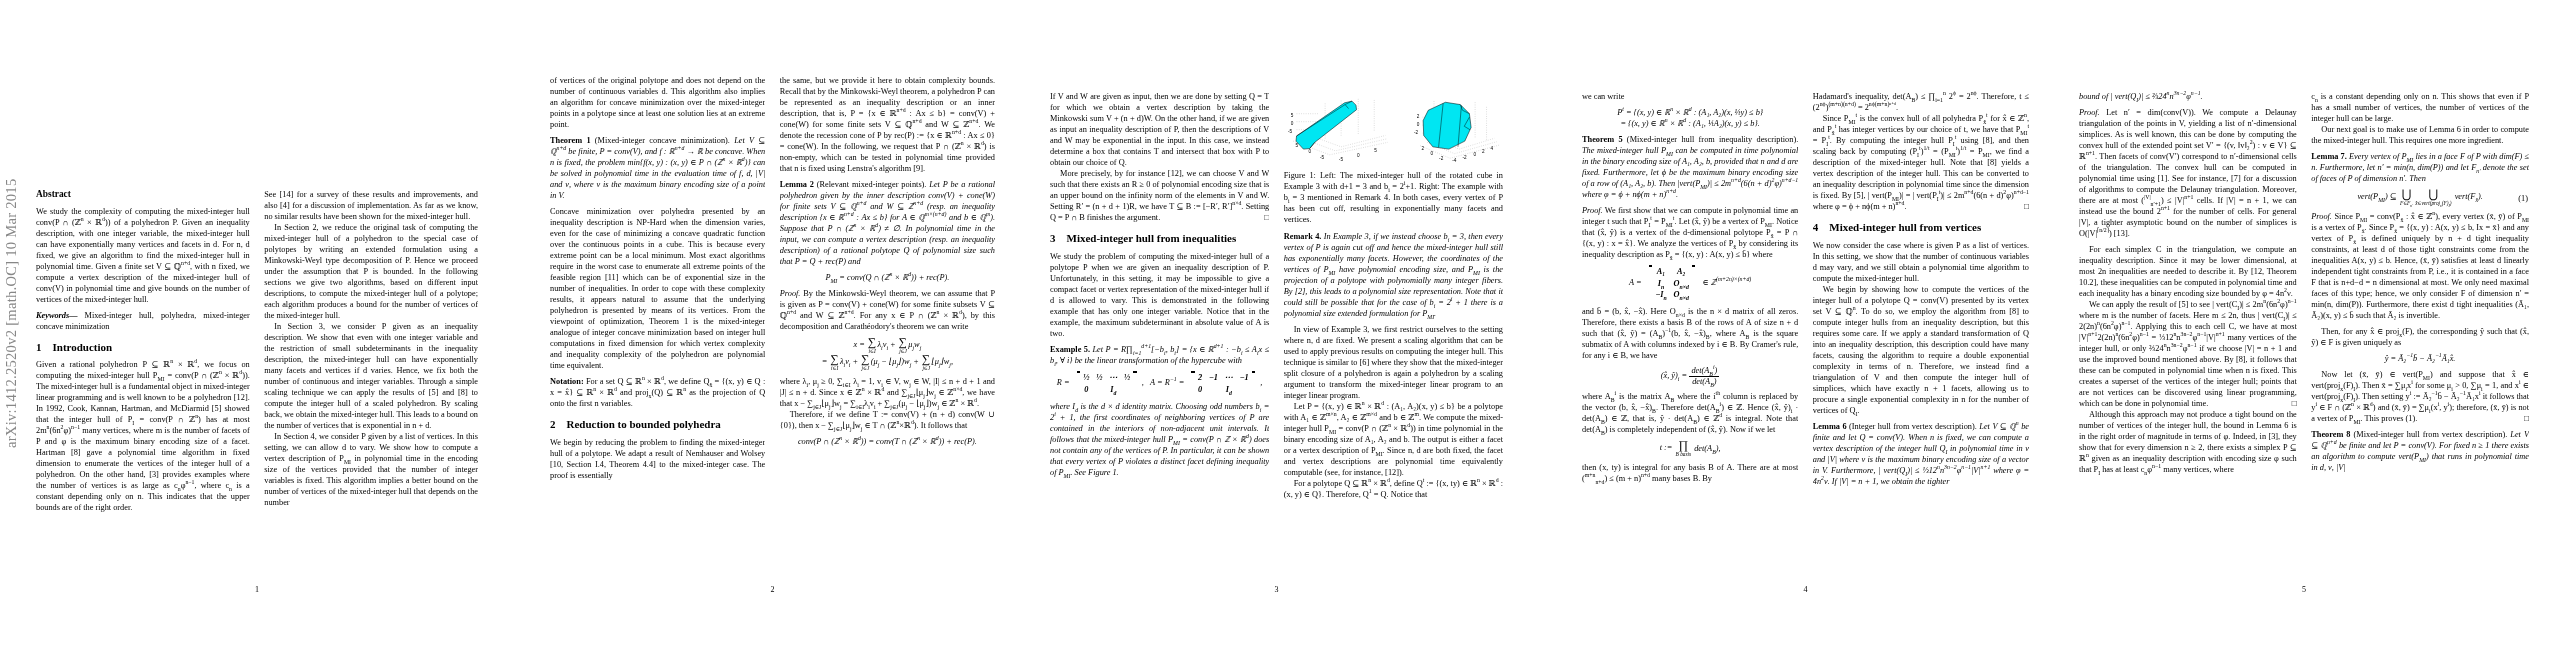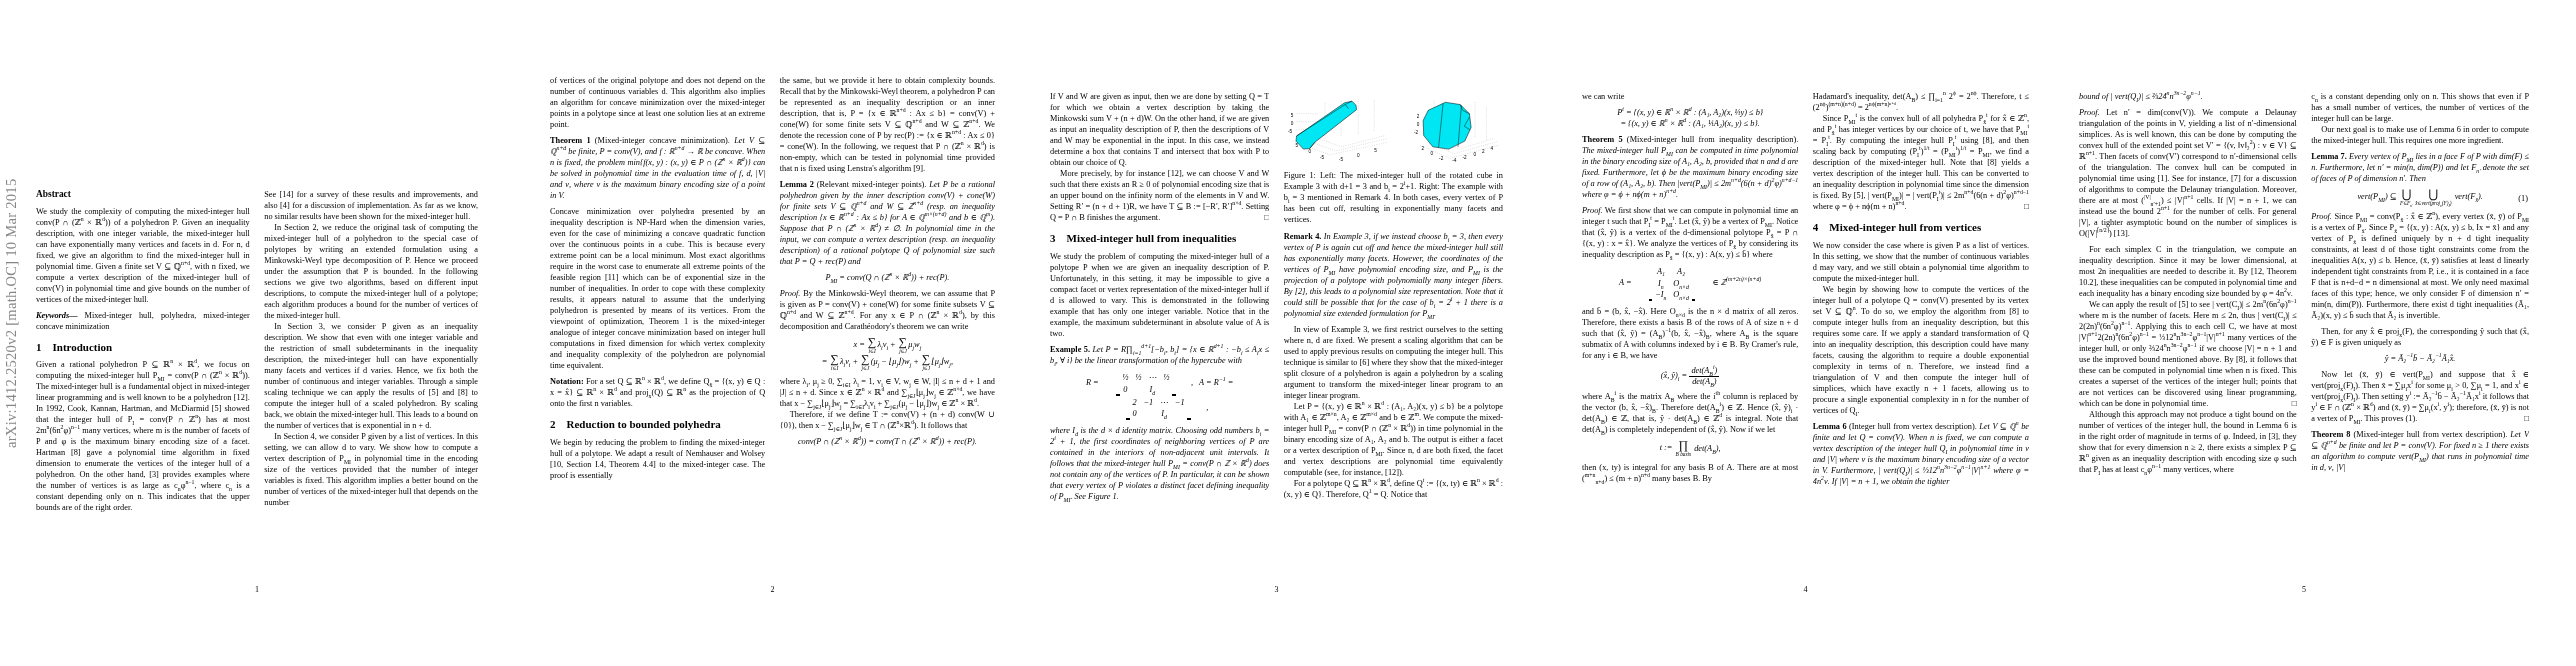--- a/index.html
+++ b/index.html
@@ -21,21 +21,21 @@
   .lb{font-weight:bold;}
   .lbi{font-weight:bold;font-style:italic;margin-top:25px;}
   .li{font-style:italic;}
   .sech{font-size:11px;font-weight:bold;line-height:12.8px;margin:9px 0 6.1px;text-indent:0;}
   .absh{font-size:9.4px;font-weight:bold;margin:0 0 5.6px;text-indent:0;}
   .eq{position:relative;text-align:center;font-style:italic;font-size:8.3px;line-height:11px;
       margin:5px 0;text-indent:0;}
   .eq .eqnum{position:absolute;right:1.1px;top:50%;transform:translateY(-50%);font-style:normal;}
   sup,sub{font-size:70%;line-height:0;}
   .qed{float:right;font-style:normal;}
-  .mat{display:inline-flex;align-items:flex-end;vertical-align:middle;margin:0 15px;}
+  .mat{display:inline-flex;align-items:flex-start;vertical-align:middle;margin:0 5px;font-weight:bold;}
   .mbl,.mbr{width:2.8px;border:0.8px solid #000;}
   .mbl{border-right:none;margin-right:2.2px;}
   .mbr{border-left:none;margin-left:2.2px;}
   .mrows{display:grid;gap:0.6px 6.7px;align-self:center;text-align:center;padding:1.1px 0.6px;}
   .frac{display:inline-flex;flex-direction:column;vertical-align:middle;text-align:center;line-height:9.4px;}
   .frac .ft{border-bottom:0.6px solid #000;padding:0 2.2px;}
   .unders{display:inline-flex;flex-direction:column;align-items:center;vertical-align:middle;line-height:1;margin:0 1.1px;}
   .usym{font-size:11.7px;font-style:normal;}
   .usub{font-size:5.3px;}
   .pagenum{position:absolute;top:585px;left:0;right:0;text-align:center;font-size:8px;}

